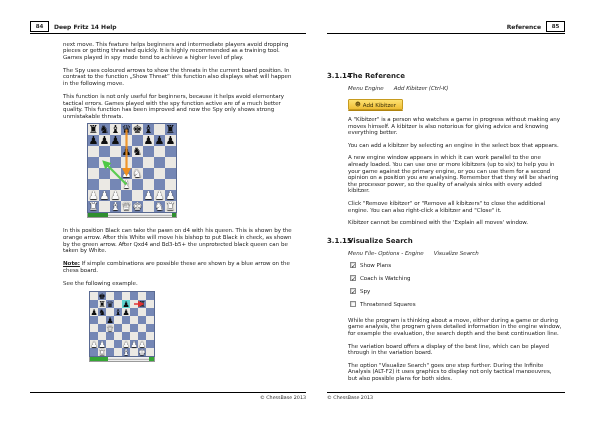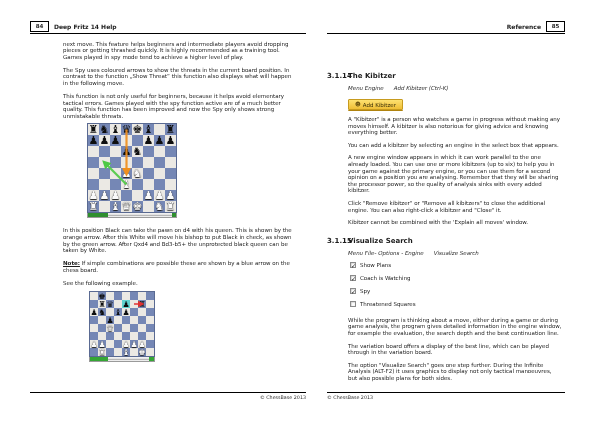--- a/index.html
+++ b/index.html
@@ -295,21 +295,21 @@
 </div>
 
 <div class="page page-r">
   <div class="hdr hdr-r">
     <span class="hdr-title">Reference</span>
     <span class="pgbox">85</span>
   </div>
 
   <div class="sec-head">
     <span class="sec-num">3.1.14</span>
-    <span class="sec-title">The Kibitzer</span>
+    <span class="sec-title">The Reference</span>
   </div>
   <div class="menu-line">
     <span>Menu Engine</span><span class="menu-cmd">Add Kibitzer (Ctrl-K)</span>
   </div>
 
   <div class="btn-kibitzer">
     <span class="btn-icon">☻</span>
     <span>Add Kibitzer</span>
   </div>
 

